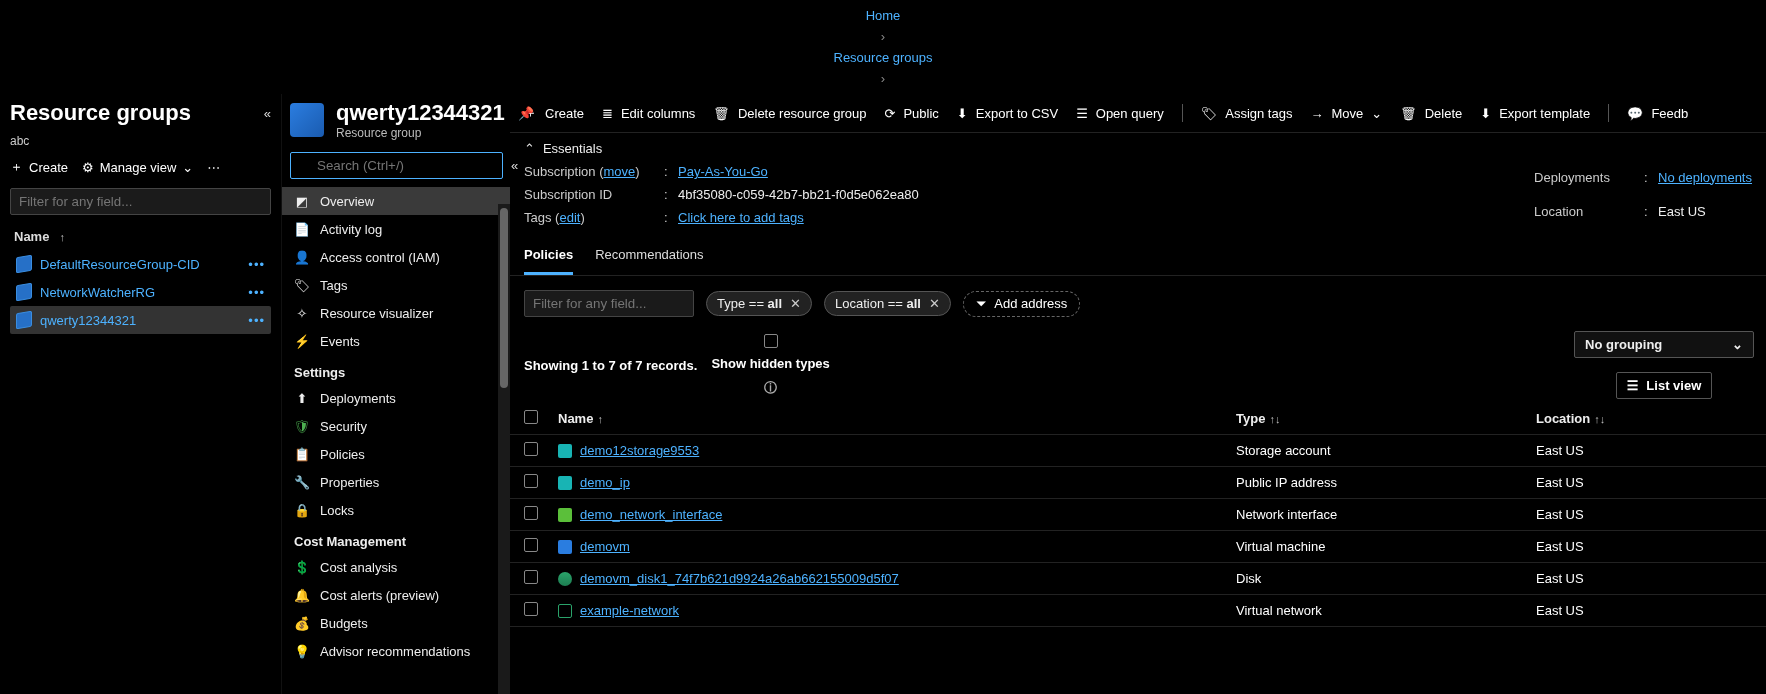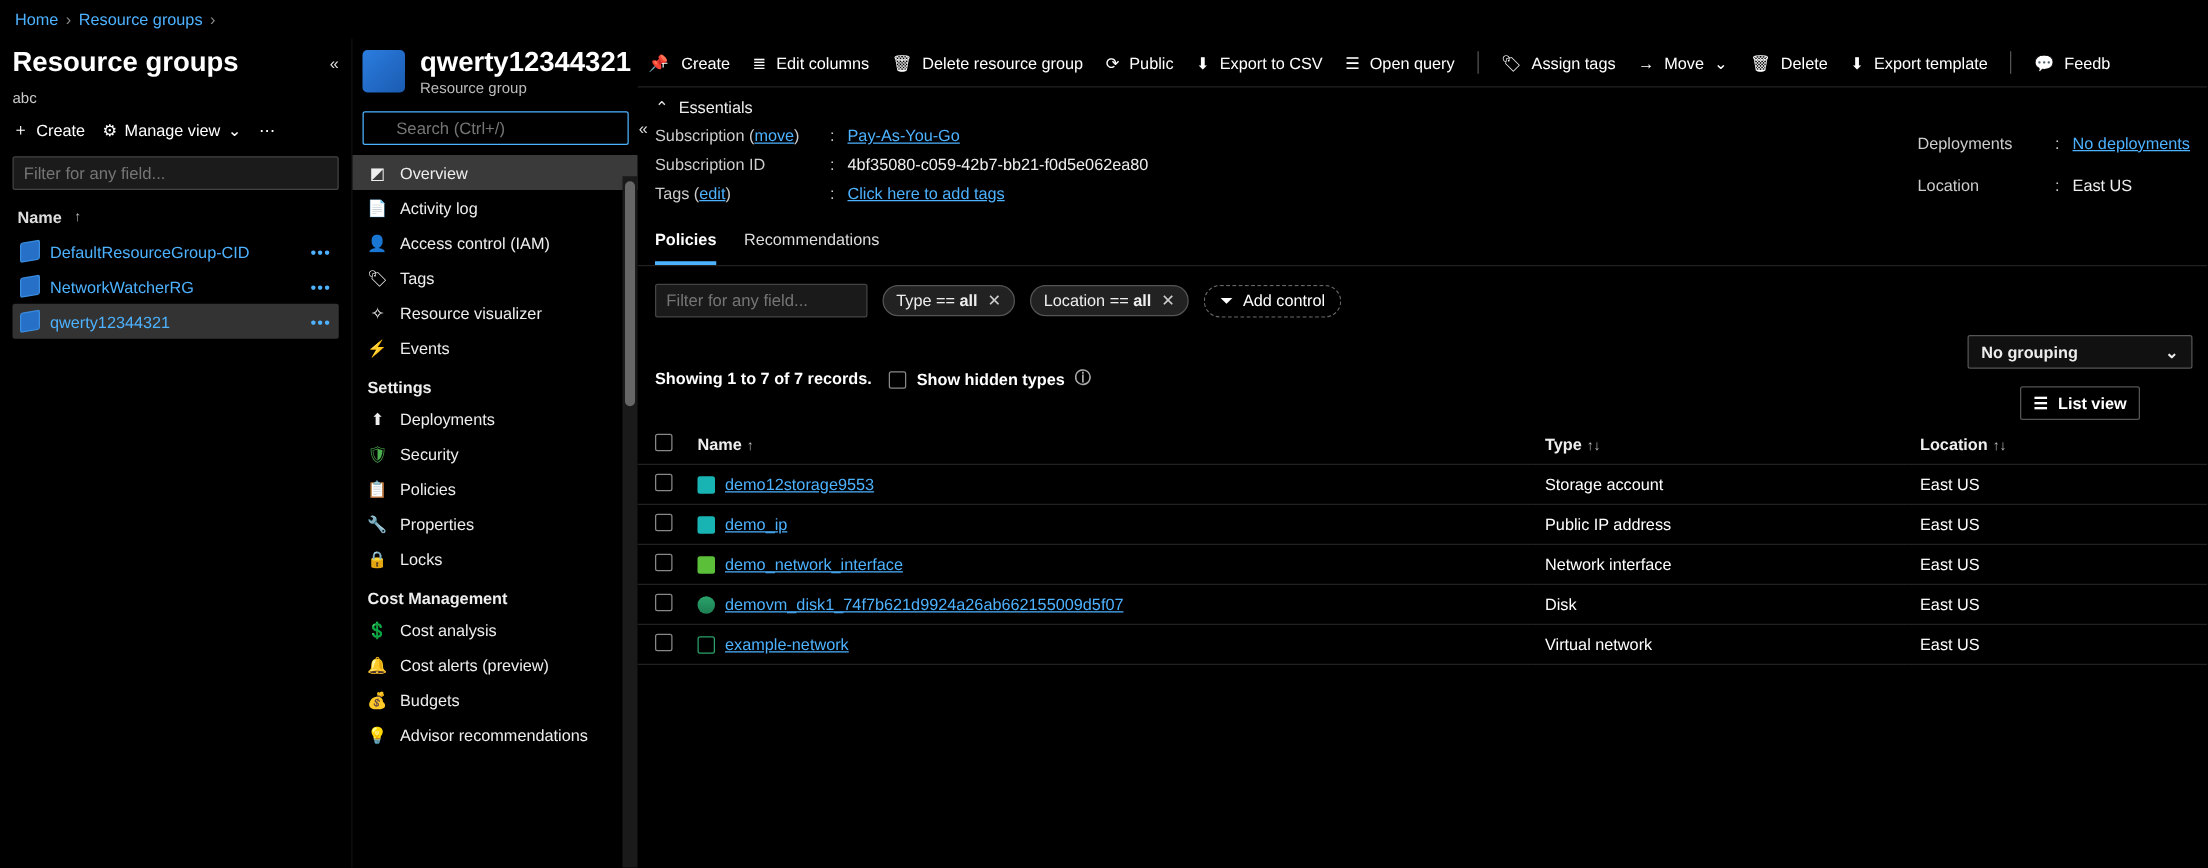--- a/index.html
+++ b/index.html
@@ -15,20 +15,21 @@
   a { color: #4db2ff; text-decoration: none; cursor: pointer; }
   a.underline { text-decoration: underline; }
 
   
   .breadcrumb {
     padding: 8px 12px;
     display: flex;
     gap: 6px;
     align-items: center;
     font-size: 13px;
+    flex-direction: column;
   }
   .breadcrumb .sep { color: #888; }
 
   
   .main {
     display: flex;
     height: calc(100% - 30px);
   }
   .col-left {
     width: 282px;
@@ -424,28 +425,28 @@
       <span class="pill">
         <span><span>Type == </span><b>all</b></span>
         <span class="x">✕</span>
       </span>
       <span class="pill">
         <span><span>Location == </span><b>all</b></span>
         <span class="x">✕</span>
       </span>
       <span class="add-filter">
         <span>⏷</span>
-        <span>Add control</span>
+        <span>Add address</span>
       </span>
     </div>
 
     <div class="records-row">
       <div class="records-left">
         <span>Showing 1 to 7 of 7 records.</span>
-        <span style="display:flex;align-items:flex-end;gap:8px;">
+        <span style="display:flex;align-items:center;gap:8px;flex-direction:column;">
           <span class="chk"></span>
           <span>Show hidden types</span>
           <span style="color:#aaa">ⓘ</span>
         </span>
       </div>
       <div class="records-right">
         <div class="select">
           <span>No grouping</span>
           <span>⌄</span>
         </div>
@@ -479,20 +480,26 @@
             <td>East US</td>
           </tr>
           <tr>
             <td><span class="chk"></span></td>
             <td><span class="res-ico ico-green"></span><a class="res-link">demo_network_interface</a></td>
             <td>Network interface</td>
             <td>East US</td>
           </tr>
           <tr>
             <td><span class="chk"></span></td>
+            <td><span class="res-ico ico-blue"></span><a class="res-link">demovm</a></td>
+            <td>Virtual machine</td>
+            <td>East US</td>
+          </tr>
+          <tr>
+            <td><span class="chk"></span></td>
             <td><span class="res-ico ico-disk"></span><a class="res-link">demovm_disk1_74f7b621d9924a26ab662155009d5f07</a></td>
             <td>Disk</td>
             <td>East US</td>
           </tr>
           <tr>
             <td><span class="chk"></span></td>
             <td><span class="res-ico ico-net"></span><a class="res-link">example-network</a></td>
             <td>Virtual network</td>
             <td>East US</td>
           </tr>

